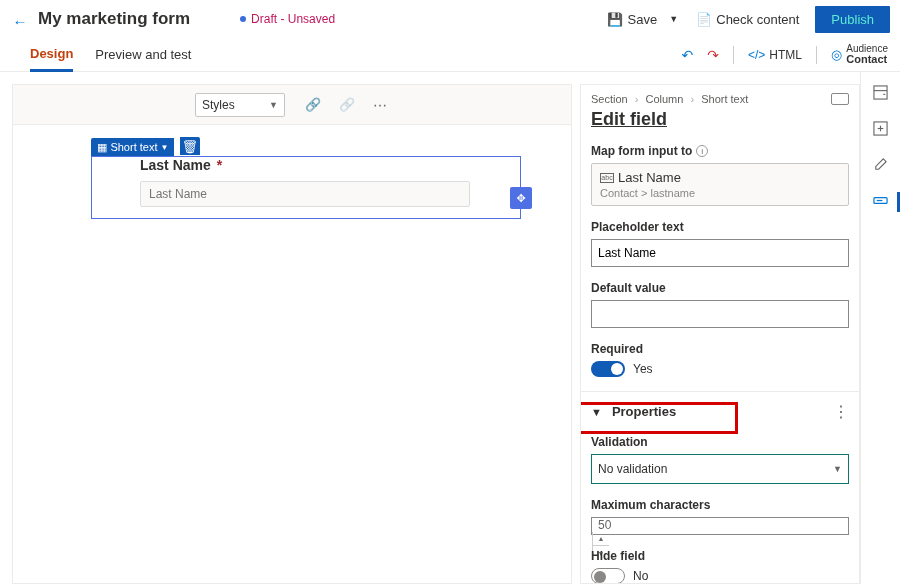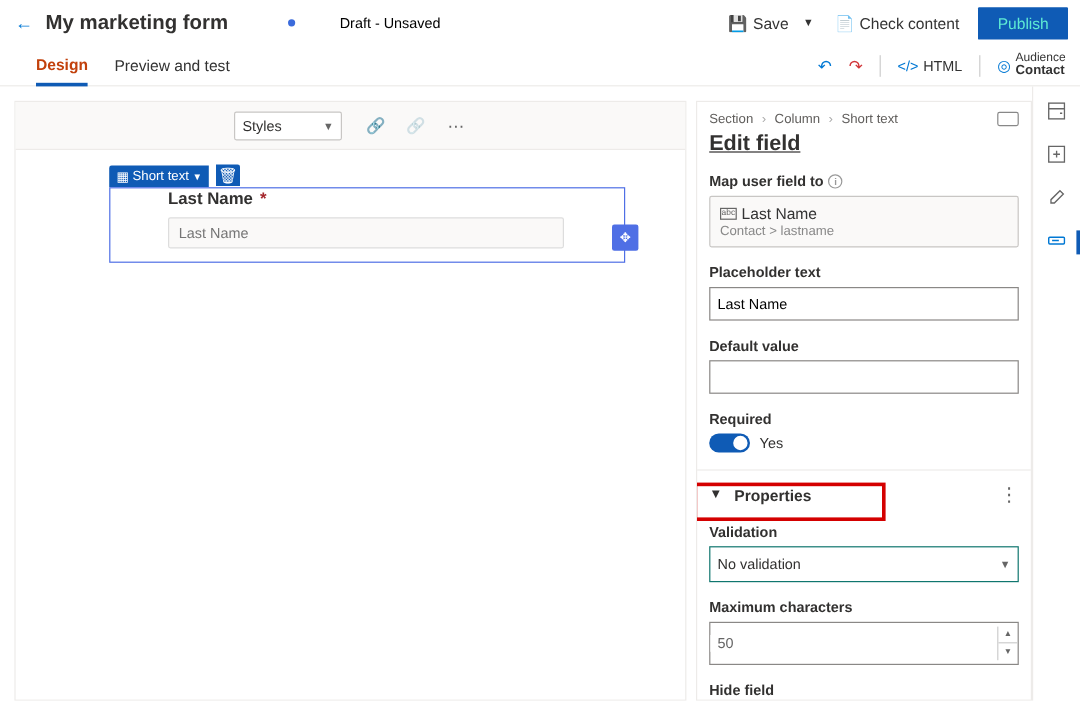--- a/index.html
+++ b/index.html
@@ -13,21 +13,21 @@
     overflow: hidden;
   }
   .topbar {
     height: 38px;
     display: flex;
     align-items: center;
     padding: 0 10px;
   }
   .back-icon { width: 20px; text-align: center; color: #0078d4; cursor: pointer; font-size: 15px; }
   .title { font-size: 17px; font-weight: 600; margin-left: 8px; }
-  .status { display: flex; align-items: center; margin-left: 50px; color: #000000; font-size: 12px; gap: 32px; }
+  .status { display: flex; align-items: center; margin-left: 50px; color: #be185d; font-size: 12px; }
   .status-dot { width: 6px; height: 6px; background: #3b6bdc; border-radius: 50%; margin-right: 5px; }
   .top-spacer { flex: 1; }
   .save-btn { display: flex; align-items: center; color: #333; cursor: pointer; padding: 0 6px; font-size: 13px; }
   .save-btn .icon { color: #0078d4; margin-right: 4px; font-size: 13px;}
   .caret { color: #333; font-size: 9px; padding: 0 6px; cursor: pointer;}
   .check-btn { display: flex; align-items: center; color: #333; cursor: pointer; padding: 0 6px; margin-left: 6px; font-size:13px;}
   .check-btn .icon { color: #0078d4; margin-right: 4px; font-size: 13px; }
   .publish-btn { background: #0f5bb5; color: #5eead4; font-size: 13px; padding: 6px 16px; margin-left: 10px; cursor: pointer; border-radius:1px;}
   .tabbar {
     height: 34px; border-bottom: 1px solid #edebe9;
@@ -114,21 +114,21 @@
   .toggle .knob{ width:12px;height:12px;background:#fff;border-radius:50%;position:absolute;top:2px;right:2px;}
   .toggle.off{ background:#fff;border:1px solid #8a8886;}
   .toggle.off .knob{ background:#8a8886; left:2px; right:auto;}
   .toggle-row { display:flex;align-items:center;gap:8px; font-size:12px;}
   .props-header { border-top:1px solid #edebe9; padding:10px 10px 4px; display:flex; align-items:center; justify-content:space-between;}
   .props-left { display:flex; align-items:center; gap:10px; font-weight:600; font-size:13px;}
   .props-chev { font-size:11px; transform: rotate(0);}
   .props-menu { font-size:16px; color:#666; cursor:pointer;}
   .red-highlight { position:absolute; border:3px solid #d40000; pointer-events:none;}
   .select-box { width:100%; height:30px; border:1px solid #0f766e; padding:0 6px; font-size:12px; display:flex; align-items:center; justify-content:space-between; cursor:pointer;}
-  .num-box { width:100%; height:36px; border:1px solid #8a8886; display:flex; align-items:center;}
+  .num-box { width:100%; height:18px; border:1px solid #8a8886; display:flex; flex-direction:column;}
   .num-box input { flex:1; border:none; padding:0 6px; font-size:12px; color:#666; outline:none; background:#fff;}
   .steppers { display:flex; flex-direction:column; border-left:1px solid #ccc;}
   .step { width:16px;height:14px;display:flex;align-items:center;justify-content:center;font-size:7px;color:#666;cursor:pointer;}
   .step:first-child{border-bottom:1px solid #ccc;}
 
   
   .rail { width:40px; border-left:1px solid #edebe9; display:flex; flex-direction:column; align-items:center; padding-top:12px; gap:20px;}
   .rail-icon { width:16px;height:16px;display:flex;align-items:center;justify-content:center;color:#666;cursor:pointer;font-size:14px;}
   .rail-icon svg{width:15px;height:15px;}
   .rail-icon.active{ color:#0078d4; }
@@ -223,21 +223,21 @@
         <span>Column</span>
         <span class="sep">›</span>
         <span>Short text</span>
       </div>
       <div class="device-icon"></div>
     </div>
     <h2>Edit field</h2>
 
     <div class="rsec">
       <div class="rlabel">
-        <span>Map user field to</span>
+        <span>Map form input to</span>
         <span class="info-circle">i</span>
       </div>
       <div class="map-box">
         <div class="map-line1">
           <span class="map-icon">abc</span>
           <span>Last Name</span>
         </div>
         <div class="map-line2">Contact  &gt;  lastname</div>
       </div>
     </div>

